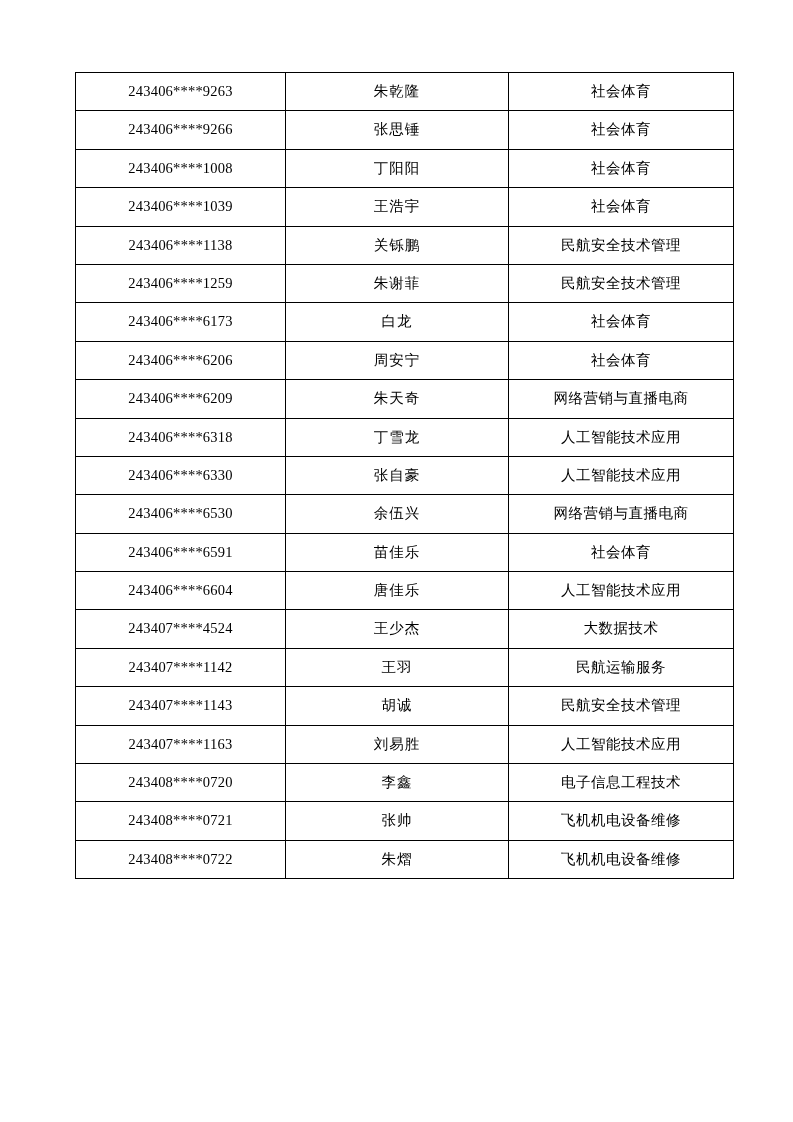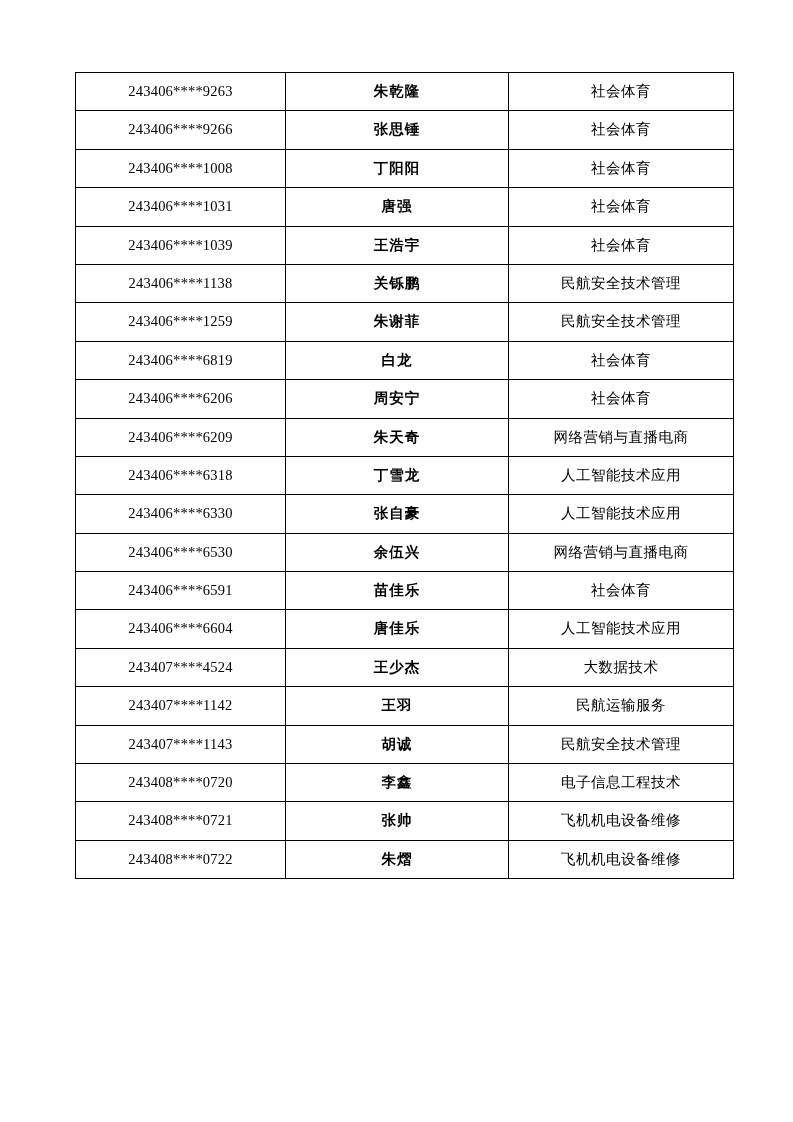--- a/index.html
+++ b/index.html
@@ -37,21 +37,20 @@
     overflow: hidden;
   }
   td.col-id {
     width: 205px;
     font-family: "Liberation Serif", "DejaVu Serif", serif;
     letter-spacing: 0.2px;
   }
   td.col-name {
     width: 218px;
     letter-spacing: 1px;
-    font-weight: bold;
   }
   td.col-major {
     width: 220px;
     letter-spacing: 0.5px;
     margin-top: 29px;
   }
 </style>
 </head>
 <body>
 
@@ -67,41 +66,36 @@
           <td class="col-id">243406****9266</td>
           <td class="col-name">张思锤</td>
           <td class="col-major">社会体育</td>
         </tr>
         <tr>
           <td class="col-id">243406****1008</td>
           <td class="col-name">丁阳阳</td>
           <td class="col-major">社会体育</td>
         </tr>
         <tr>
-          <td class="col-id">243406****1031</td>
-          <td class="col-name">唐强</td>
-          <td class="col-major">社会体育</td>
-        </tr>
-        <tr>
           <td class="col-id">243406****1039</td>
           <td class="col-name">王浩宇</td>
           <td class="col-major">社会体育</td>
         </tr>
         <tr>
           <td class="col-id">243406****1138</td>
           <td class="col-name">关铄鹏</td>
           <td class="col-major">民航安全技术管理</td>
         </tr>
         <tr>
           <td class="col-id">243406****1259</td>
           <td class="col-name">朱谢菲</td>
           <td class="col-major">民航安全技术管理</td>
         </tr>
         <tr>
-          <td class="col-id">243406****6819</td>
+          <td class="col-id">243406****6173</td>
           <td class="col-name">白龙</td>
           <td class="col-major">社会体育</td>
         </tr>
         <tr>
           <td class="col-id">243406****6206</td>
           <td class="col-name">周安宁</td>
           <td class="col-major">社会体育</td>
         </tr>
         <tr>
           <td class="col-id">243406****6209</td>
@@ -142,20 +136,25 @@
           <td class="col-id">243407****1142</td>
           <td class="col-name">王羽</td>
           <td class="col-major">民航运输服务</td>
         </tr>
         <tr>
           <td class="col-id">243407****1143</td>
           <td class="col-name">胡诚</td>
           <td class="col-major">民航安全技术管理</td>
         </tr>
         <tr>
+          <td class="col-id">243407****1163</td>
+          <td class="col-name">刘易胜</td>
+          <td class="col-major">人工智能技术应用</td>
+        </tr>
+        <tr>
           <td class="col-id">243408****0720</td>
           <td class="col-name">李鑫</td>
           <td class="col-major">电子信息工程技术</td>
         </tr>
         <tr>
           <td class="col-id">243408****0721</td>
           <td class="col-name">张帅</td>
           <td class="col-major">飞机机电设备维修</td>
         </tr>
         <tr>

